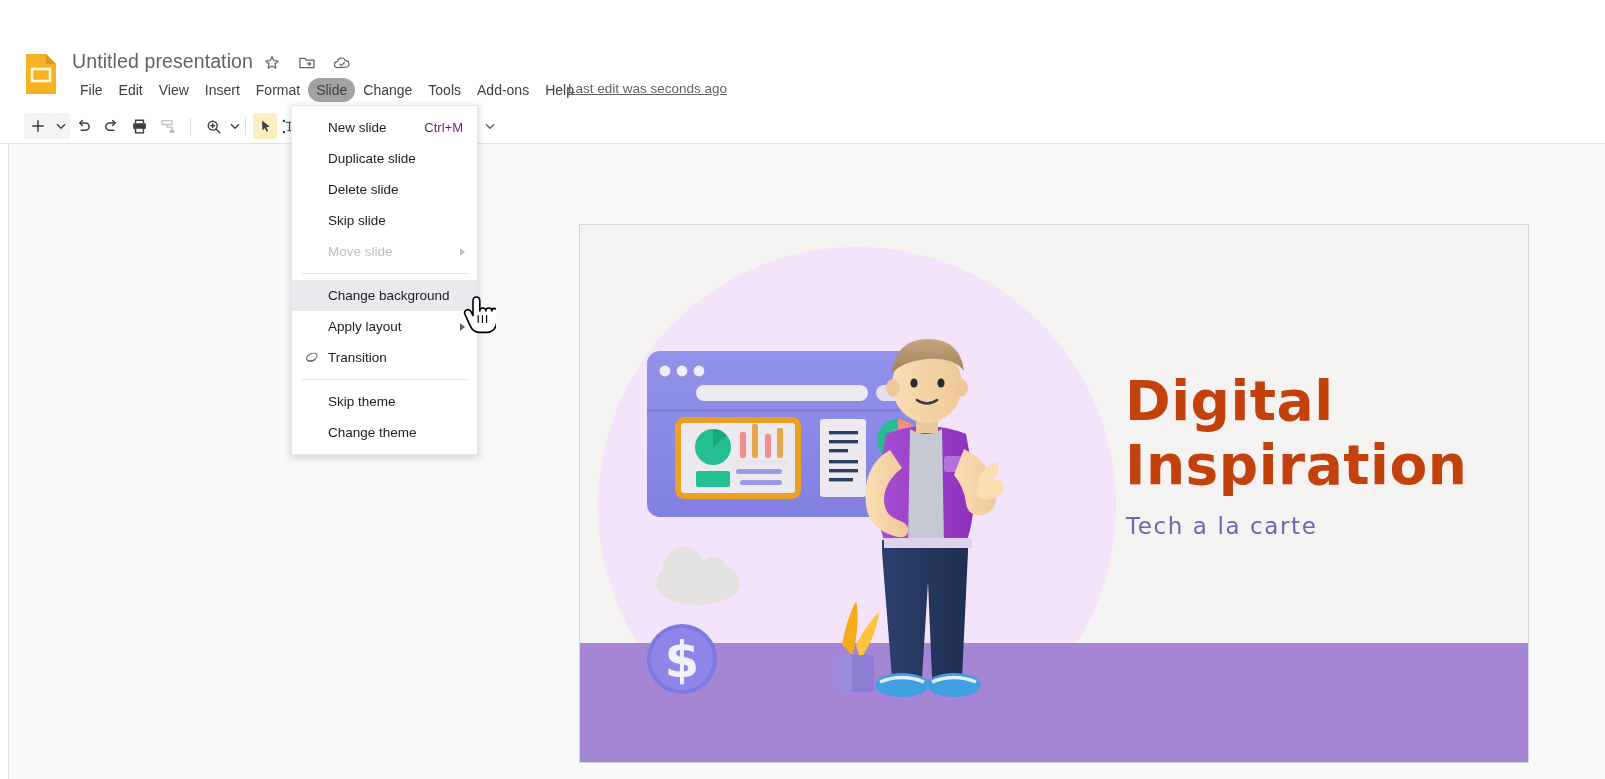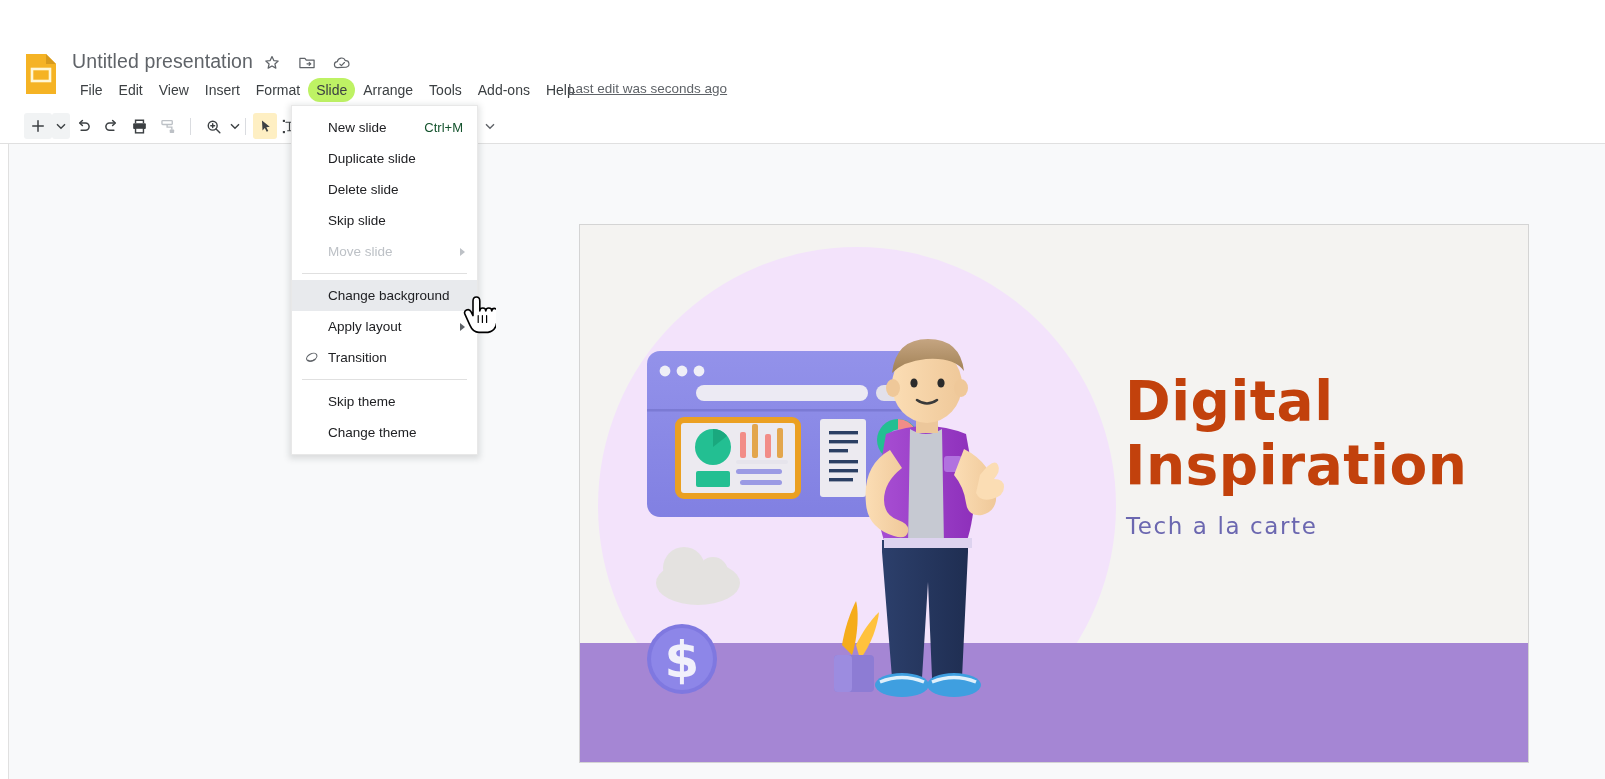--- a/index.html
+++ b/index.html
@@ -18,21 +18,21 @@
     font-size: 19.5px; color: #5f6368; letter-spacing: .1px; white-space: nowrap;
   }
   .title-icons { position: absolute; left: 262px; top: 13px; display: flex; gap: 15px; align-items: center; }
   .title-icons .ic { width: 20px; height: 20px; display: block; cursor: pointer; }
 
   .menubar { position: absolute; left: 72px; top: 38px; display: flex; height: 24px; }
   .menu-item {
     font-size: 14px; color: #3c4043; padding: 3px 8px; border-radius: 2px;
     cursor: pointer; white-space: nowrap; line-height: 18px;
   }
-  .menu-item.active { background: #bef264; border-radius: 12px; }
+  .menu-item.active { background: #a3a3a3; border-radius: 12px; }
   .last-edit {
     position: absolute; left: 568px; top: 41px; font-size: 13.5px; color: #5f6368;
     text-decoration: underline; cursor: pointer; white-space: nowrap; text-align: right;
   }
 
   
   .toolbar {
     position: absolute; left: 0; top: 68px; width: 1605px; height: 36px;
     background: #ffffff; border-bottom: 1px solid #e0e0e0;
   }
@@ -76,21 +76,21 @@
     position: absolute; left: 291px; top: 65px; width: 187px;
     background: #ffffff; border: 1px solid #e8e8e8;
     box-shadow: 0 2px 6px 2px rgba(60,64,67,.15); padding: 6px 0; z-index: 40;
   }
   .mi {
     position: relative; height: 31px; display: flex; align-items: center;
     padding: 0 8px 0 36px; font-size: 13.5px; color: #202124; cursor: pointer; white-space: nowrap;
   }
   .mi.hl { background: #e8eaed; }
   .mi.disabled { color: #bdc1c6; cursor: default; }
-  .mi .sc { position: absolute; right: 14px; font-size: 13px; color: #14532d; }
+  .mi .sc { position: absolute; right: 14px; font-size: 13px; color: #701a75; }
   .mi .arr { position: absolute; right: 12px; width: 0; height: 0;
     border-left: 5px solid #5f6368; border-top: 4px solid transparent; border-bottom: 4px solid transparent; }
   .mi.disabled .arr { border-left-color: #bdc1c6; }
   .mi .mic { position: absolute; left: 10px; width: 18px; height: 18px; }
   .mi-sep { height: 1px; background: #e0e0e0; margin: 6px 10px; }
 
   .cursor-hand { position: absolute; left: 462px; top: 255px; width: 34px; height: 42px; z-index: 60; pointer-events: none; }
 </style>
 </head>
 <body>
@@ -129,21 +129,21 @@
       </span>
     </div>
 
     <div class="menubar">
       <div class="menu-item">File</div>
       <div class="menu-item">Edit</div>
       <div class="menu-item">View</div>
       <div class="menu-item">Insert</div>
       <div class="menu-item">Format</div>
       <div class="menu-item active">Slide</div>
-      <div class="menu-item">Arrange</div>
+      <div class="menu-item">Change</div>
       <div class="menu-item">Tools</div>
       <div class="menu-item">Add-ons</div>
       <div class="menu-item">Help</div>
     </div>
 
     <div class="last-edit">Last edit was seconds ago</div>
   </div>
 
   <div class="toolbar">
 

